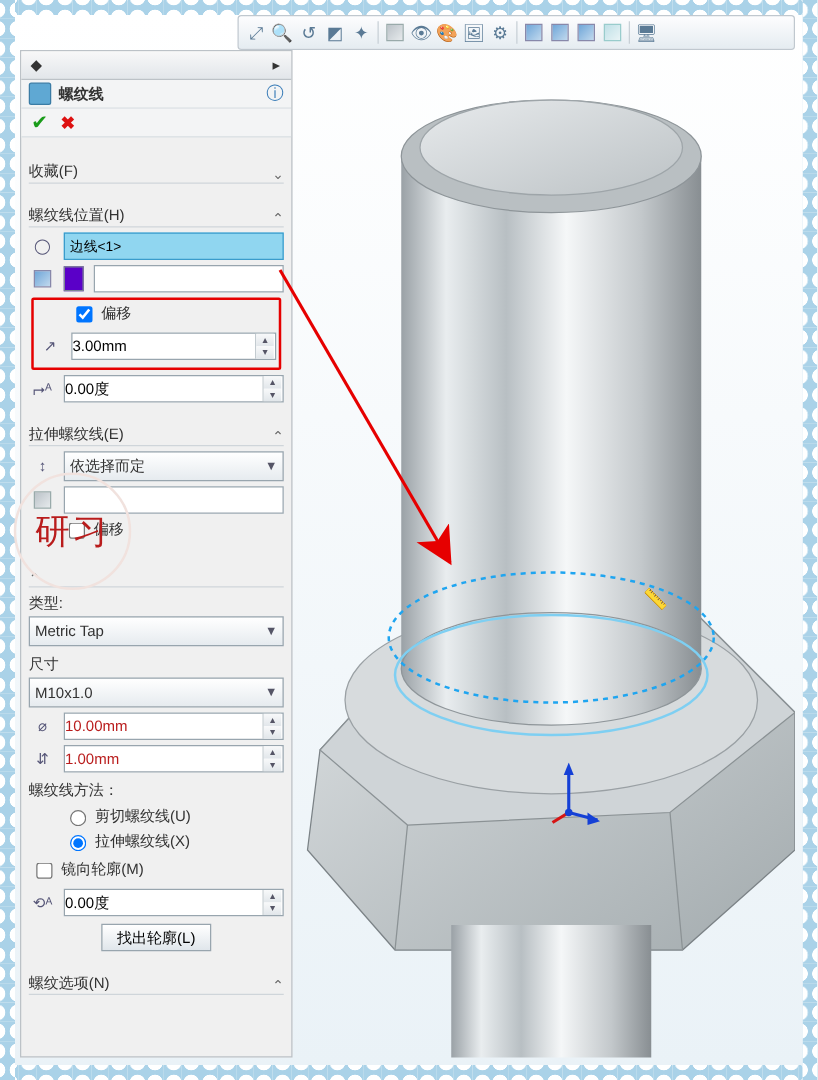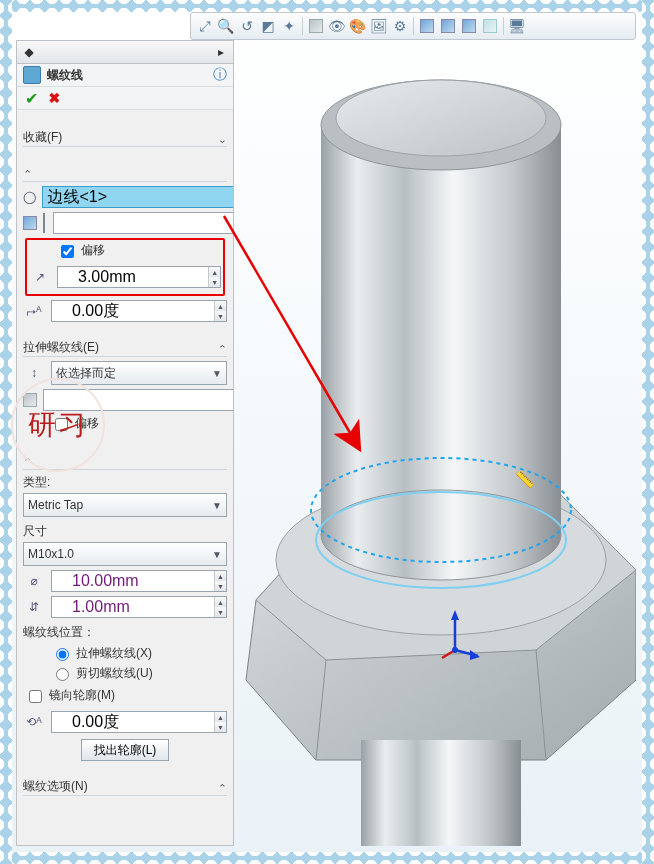--- a/index.html
+++ b/index.html
@@ -27,30 +27,30 @@
   .ok-row{height:22px;display:flex;align-items:center;gap:10px;padding:0 8px;border-bottom:1px solid #d7dde1;background:#f3f4f5}
   .ok{color:#1a9c1a;font-size:16px}
   .cancel{color:#d11;font-size:14px;font-weight:bold}
   .body{flex:1;overflow-y:auto;padding:2px 0 6px}
   .sect{padding:0 6px}
   .sect-hdr{display:flex;align-items:flex-end;height:22px;border-bottom:1px solid #cfd5da;margin-top:12px;cursor:pointer}
   .sect-hdr .lbl{flex:1}
   .sect-hdr .chev{font-size:11px;color:#666}
   .row{display:flex;align-items:center;gap:6px;margin:4px 0}
   .ricon{width:22px;height:22px;display:flex;align-items:center;justify-content:center;color:#557}
-  .sel-input{flex:1;height:20px;border:1px solid #98a5ae;background:#fff;padding:0 4px;font-size:16px}
+  .sel-input{flex:1;height:20px;border:1px solid #98a5ae;background:#fff;padding:0 4px;font-size:11px}
   .sel-input.hl{background:#90d6f0;border-color:#3a9ccc}
   .color-sw{width:14px;height:18px;background:#5a00c8;border:1px solid #7b8791;margin-right:2px}
   .chk{display:flex;align-items:flex-start;gap:4px;margin-left:28px;height:20px}
   .chk input{width:13px;height:13px}
   .spin{flex:1;height:20px;border:1px solid #98a5ae;background:#fff;display:flex;align-items:center}
-  .spin input{border:none;outline:none;width:calc(100% - 16px);padding:0 20px;font-size:16px;background:transparent}
+  .spin input{border:none;outline:none;width:calc(100% - 16px);padding:0 0;font-size:12px;background:transparent}
   .spin .btns{width:14px;height:100%;border-left:1px solid #c3cbd0;display:flex;flex-direction:column}
   .spin .btns span{flex:1;display:flex;align-items:center;justify-content:center;font-size:7px;color:#556;background:linear-gradient(#f8f9fa,#e1e6ea);cursor:pointer}
-  .spin.dis input{color:#701a75}
+  .spin.dis input{color:#b91c1c}
   .hl-box{border:2px solid #e60000;border-radius:2px;margin:2px 2px 4px;padding:2px 2px}
   .combo{height:22px;border:1px solid #98a5ae;background:linear-gradient(#fff,#e6ebef);display:flex;align-items:center;padding:0 4px;font-size:12px;cursor:pointer}
   .combo .dd{margin-left:auto;font-size:10px;color:#556}
   .radio-g{margin-left:28px}
   .radio-g label{display:flex;align-items:center;gap:4px;height:20px}
   .btn{height:22px;border:1px solid #98a5ae;border-radius:0;background:linear-gradient(#fff,#e0e6eb);padding:0 12px;font-size:12px;cursor:pointer}
   
   .view3d{position:absolute;top:40px;left:236px;right:18px;bottom:18px}
   
   .wm{position:absolute;left:11px;top:378px;width:90px;height:90px;border:2px solid #f1e2de;border-radius:50%;display:flex;align-items:center;justify-content:center;font-size:28px;color:#b91c1c;letter-spacing:2px;pointer-events:none;z-index:5}
@@ -391,20 +391,21 @@
 
     <div class="sect">
       <div class="sect-hdr">
         <span class="lbl">收藏(F)</span>
         <span class="chev">⌄</span>
       </div>
     </div>
 
     <div class="sect">
       <div class="sect-hdr">
+        <span class="lbl">螺纹线位置(H)</span>
         <span class="chev">⌃</span>
       </div>
       <div class="row">
         <span class="ricon">◯</span>
         <input class="sel-input hl" value="边线&lt;1&gt;" style="">
       </div>
       <div class="row">
         <span class="ricon">
               <span class="mini-c"></span>
             </span>
@@ -492,29 +493,29 @@
       <div class="row">
         <span class="ricon">⇵</span>
         <div class="spin dis">
           <input disabled="" value="1.00mm" style="">
           <div class="btns">
                 <span>▲</span>
                 <span>▼</span>
               </div>
         </div>
       </div>
-      <div class="lbl-s" style="margin:6px 0 2px">螺纹线位置：</div>
+      <div class="lbl-s" style="margin:6px 0 2px">螺纹线方法：</div>
       <div class="radio-g">
+        <label>
+              <input type="radio" name="mth" style="">
+              <span>剪切螺纹线(U)</span>
+            </label>
         <label>
               <input type="radio" name="mth" checked="" style="">
               <span>拉伸螺纹线(X)</span>
-            </label>
-        <label>
-              <input type="radio" name="mth" style="">
-              <span>剪切螺纹线(U)</span>
             </label>
       </div>
       <label class="chk" style="margin-left:2px;margin-top:4px">
         <input type="checkbox" style="">
         <span>镜向轮廓(M)</span>
       </label>
       <div class="row">
         <span class="ricon">⟲ᴬ</span>
         <div class="spin">
           <input value="0.00度" style="">

